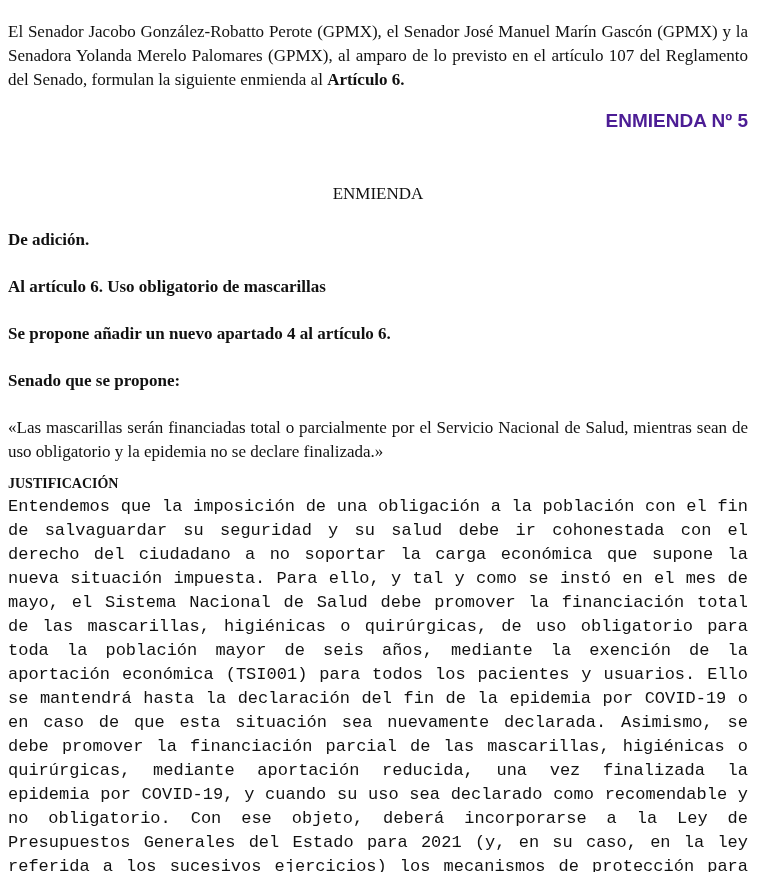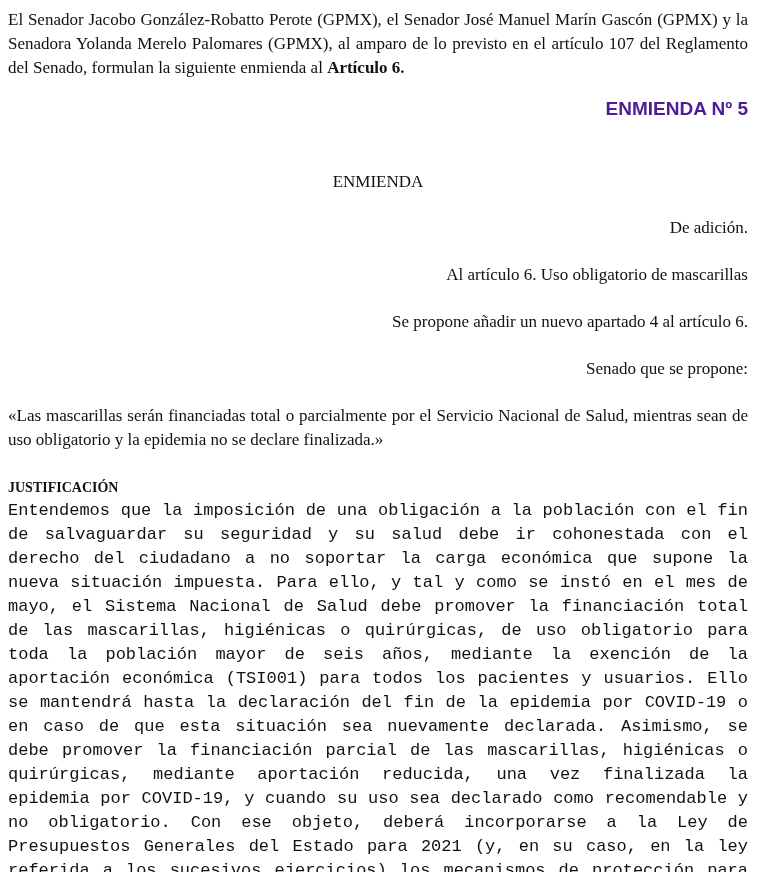--- a/index.html
+++ b/index.html
@@ -9,21 +9,21 @@
   }
   body {
     width: 760px;
     height: 872px;
     overflow: hidden;
   }
   .page {
     box-sizing: border-box;
     width: 760px;
     height: 872px;
-    padding: 8px 12px 0 8px;
+    padding: 20px 12px 0 8px;
     font-family: "Liberation Serif", "DejaVu Serif", serif;
     font-size: 17px;
     line-height: 24px;
     color: #111111;
     background: #ffffff;
   }
   p, h3 {
     margin: 0;
     padding: 0;
     font-weight: normal;
@@ -41,26 +41,27 @@
     font-size: 19px;
     line-height: 26px;
     text-align: right;
     margin-bottom: 48px;
   }
   .center-heading {
     text-align: center;
     margin-bottom: 22px;
   }
   .single-line {
-    text-align: right;
+    text-align: left;
     margin-bottom: 23px;
+    font-weight: bold;
   }
   .quote {
     text-align: justify;
-    margin-bottom: 24px;
+    margin-bottom: 8px;
   }
   .just-heading {
     font-family: "Liberation Serif", "DejaVu Serif", serif;
     font-size: 14px;
     line-height: 23px;
     font-weight: bold;
   }
   .just-body {
     text-align: justify;
     line-height: 24px;

